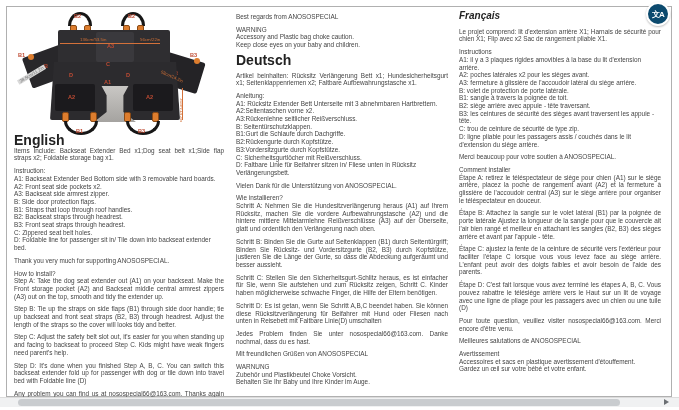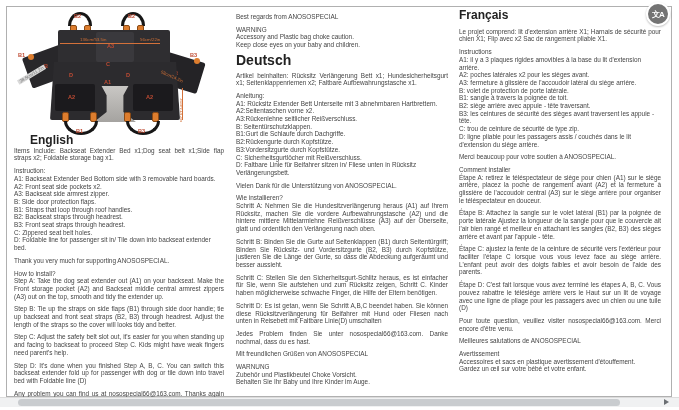--- a/index.html
+++ b/index.html
@@ -4,23 +4,23 @@
 <style>
   html,body{margin:0;padding:0;}
   body{
     width:679px;height:410px;position:relative;overflow:hidden;
     background:#ffffff;color:#3c3c3c;
     font-family:"Liberation Sans", sans-serif;
   }
   .frame{position:absolute;left:6px;top:6px;width:664px;height:389px;border:1px solid #b0b0b0;background:#fff;}
   
   .col{position:absolute;font-size:6.4px;line-height:7.7px;color:#444;}
-  .h-en{font-size:12px;font-weight:bold;color:#222;margin:0 0 2px 16px;}
+  .h-en{font-size:14px;font-weight:bold;color:#222;margin:0 0 2px 0;}
   .h-de{font-size:14px;font-weight:bold;color:#222;margin:8px 0 7px 0;}
-  .h-fr{font-size:12px;font-weight:bold;color:#222;margin:0 0 8px 0;}
+  .h-fr{font-size:10px;font-weight:bold;color:#222;margin:0 0 8px 0;font-style:italic;}
   .p{margin:0 0 5px 0;text-align:justify;}
   .blk{margin:0 0 5px 0;}
   .line{text-align:left;}
   
   .diagram{position:absolute;left:14px;top:10px;width:212px;height:126px;}
   .panel{position:absolute;border-radius:2px;}
   .backrest{left:44px;top:20px;width:112px;height:44px;background:#2f2e31;}
   .a3panel{left:82px;top:22px;width:38px;height:30px;background:#3a393d;border-radius:2px;}
   .seat{left:36px;top:52px;width:130px;height:58px;background:#2c2b2e;clip-path:polygon(3% 0,97% 0,100% 100%,0 100%);}
   .flap-left{left:12px;top:40px;width:44px;height:32px;background:#28272a;transform:rotate(-20deg);}
@@ -35,21 +35,21 @@
     border-top-left-radius:50% 100%;border-top-right-radius:50% 100%;box-sizing:border-box;}
   .arc-bottom{position:absolute;height:14px;border:3px solid #161616;border-top:0;
     border-bottom-left-radius:50% 100%;border-bottom-right-radius:50% 100%;box-sizing:border-box;}
   .lbl{position:absolute;font-size:5.6px;line-height:6px;font-weight:bold;color:#bf4b33;white-space:nowrap;}
   .dim{position:absolute;font-size:4.4px;line-height:5px;color:#d06f35;white-space:nowrap;}
   .dimline-h{position:absolute;border-top:1px solid #d4713a;height:0;}
   .dimline-v{position:absolute;border-left:1px solid #d4713a;width:0;}
   .tag{position:absolute;font-size:4.4px;line-height:5px;color:#6d6d6d;background:#d9d9d9;padding:0 2px;white-space:nowrap;transform:rotate(-31deg);}
   
   .translate-badge{position:absolute;left:646px;top:2px;width:24px;height:24px;border-radius:50%;
-    background:#737373;border:2px solid #fff;box-sizing:border-box;box-shadow:0 1px 2px rgba(0,0,0,.25);
+    background:#0c4a6e;border:2px solid #fff;box-sizing:border-box;box-shadow:0 1px 2px rgba(0,0,0,.25);
     display:flex;align-items:center;justify-content:center;color:#fff;font-size:8px;font-weight:bold;letter-spacing:-1px;cursor:pointer;}
   .hscroll-track{position:absolute;left:0px;top:397px;width:679px;height:10px;background:#f0f1f2;border-top:1px solid #dcdcdc;box-sizing:border-box;}
   .hscroll-thumb{position:absolute;left:18px;top:399px;width:602px;height:7px;background:#c9cccf;border-radius:4px;}
   .scroll-arrow{position:absolute;left:664px;top:399px;width:0;height:0;
     border-top:3.5px solid transparent;border-bottom:3.5px solid transparent;border-left:5px solid #6b6f73;}
 </style>
 </head>
 <body>
 
 <div class="frame"></div>

